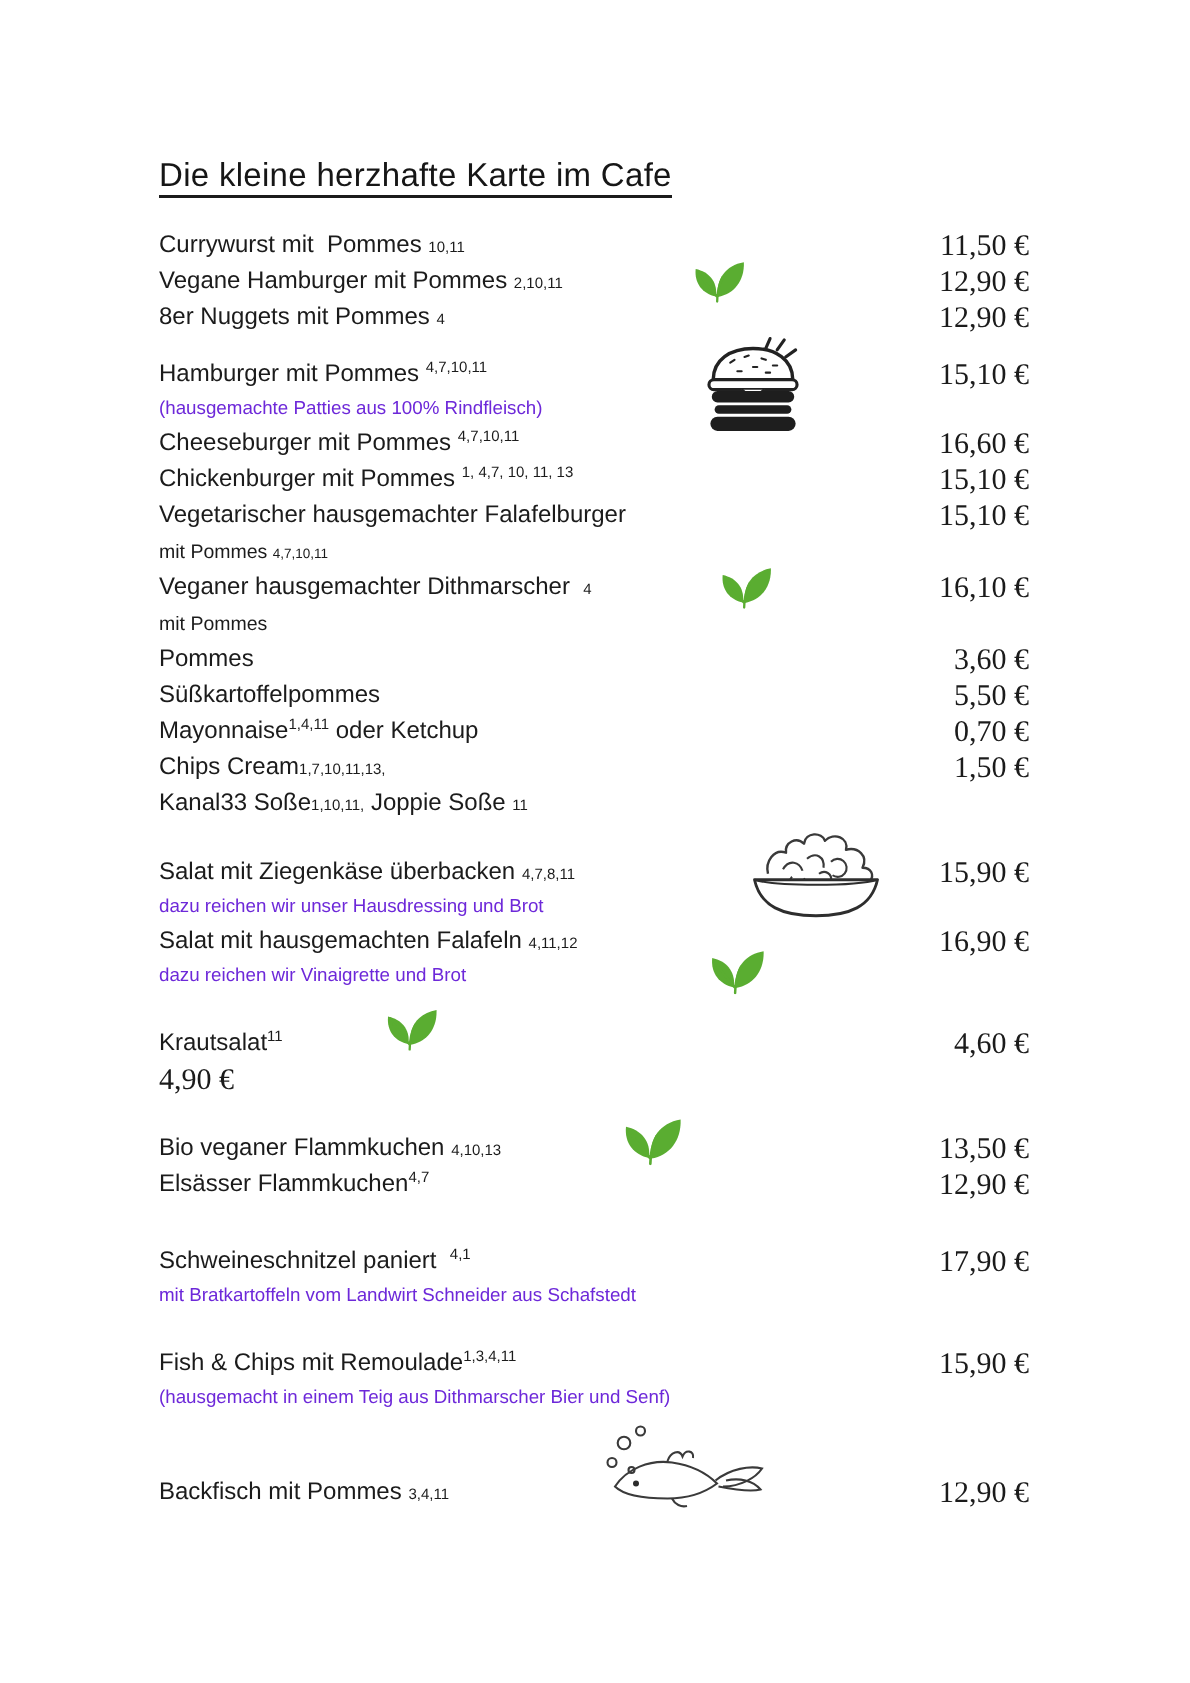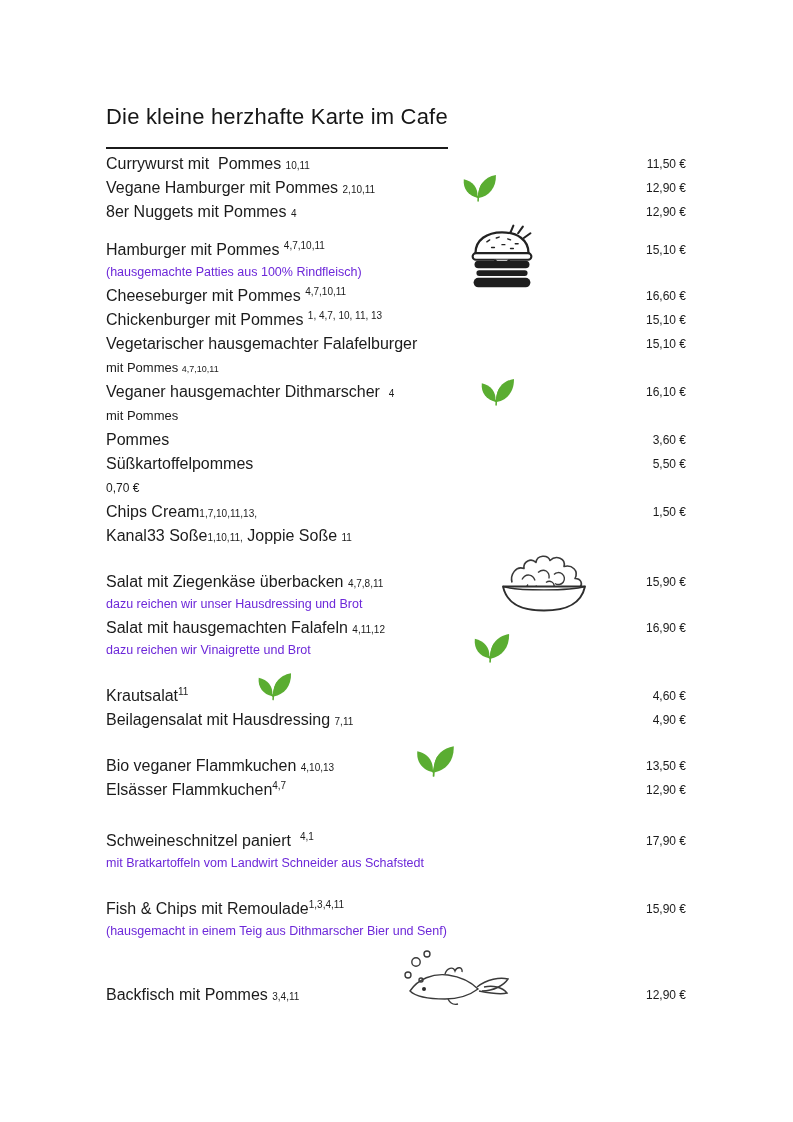--- a/index.html
+++ b/index.html
@@ -19,33 +19,33 @@
   h1.title{
     margin:0 0 21px 0;
     font-size:22px;
     line-height:28px;
     font-weight:400;
     color:#161616;
     letter-spacing:0.2px;
   }
   h1.title span{
     border-bottom:2px solid #1b1b1b;
-    padding-bottom:18px;
+    padding-bottom:1px;
   }
   .row{width:100%;}
   .row.item{
     display:flex;
     justify-content:space-between;
     align-items:flex-start;
     height:24px;
     line-height:24px;
     font-size:16px;
   }
   .row.item .name{white-space:pre;}
-  .row.item .price{font-size:12px; white-space:nowrap;}
+  .row.item .price{font-size:20px; white-space:nowrap;font-family:Liberation Serif, serif;}
   .row.item.cont{font-size:13px;}
   .row.desc{
     height:22px;
     line-height:20px;
     font-size:12.5px;
     color:#6d28d9;
   }
   .sm-sub{font-size:10px;}
   .row.item.cont .sm-sub{font-size:9px;}
   .sm-sup{font-size:10px; position:relative; top:-6px;}
@@ -130,20 +130,21 @@
     <span class="name"><span class="n1">Pommes</span></span>
     <span class="price">3,60 €</span>
   </div>
 
   <div class="row item">
     <span class="name"><span class="n1">Süßkartoffelpommes</span></span>
     <span class="price">5,50 €</span>
   </div>
 
   <div class="row item">
+    <span class="name"><span class="n1">Mayonnaise</span><span class="s1 sm-sup">1,4,11</span><span class="n2"> oder Ketchup</span></span>
     <span class="price">0,70 €</span>
   </div>
 
   <div class="row item">
     <span class="name"><span class="n1">Chips Cream</span><span class="s1 sm-sub">1,7,10,11,13,</span></span>
     <span class="price">1,50 €</span>
   </div>
 
   <div class="row item">
     <span class="name"><span class="n1">Kanal33 Soße</span><span class="s1 sm-sub">1,10,11,</span><span class="n2"> Joppie Soße </span><span class="s2 sm-sub">11</span></span>
@@ -167,21 +168,20 @@
   <div class="row desc">dazu reichen wir Vinaigrette und Brot</div>
 
   <div class="gap g-md"></div>
 
   <div class="row item">
     <span class="name"><span class="n1">Krautsalat</span><span class="s1 sm-sup">11</span></span>
     <span class="price">4,60 €</span>
   </div>
 
   <div class="row item">
-    <span class="name"><span class="n1">Beilagensalat mit Hausdressing </span><span class="s1 sm-sub">7,11</span></span>
     <span class="price">4,90 €</span>
   </div>
 
   <div class="gap g-md"></div>
 
   <div class="row item">
     <span class="name"><span class="n1">Bio veganer Flammkuchen </span><span class="s1 sm-sub">4,10,13</span></span>
     <span class="price">13,50 €</span>
   </div>
 

